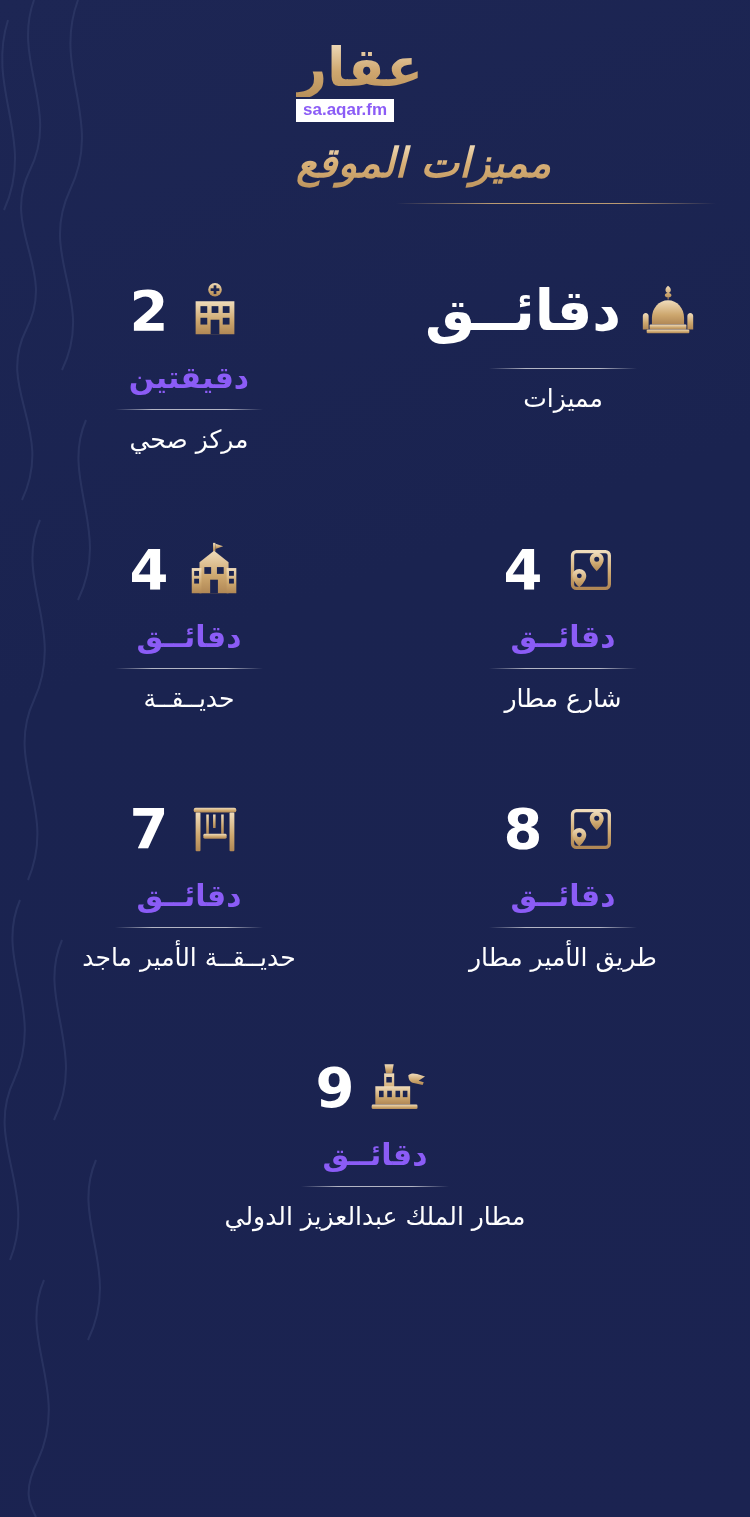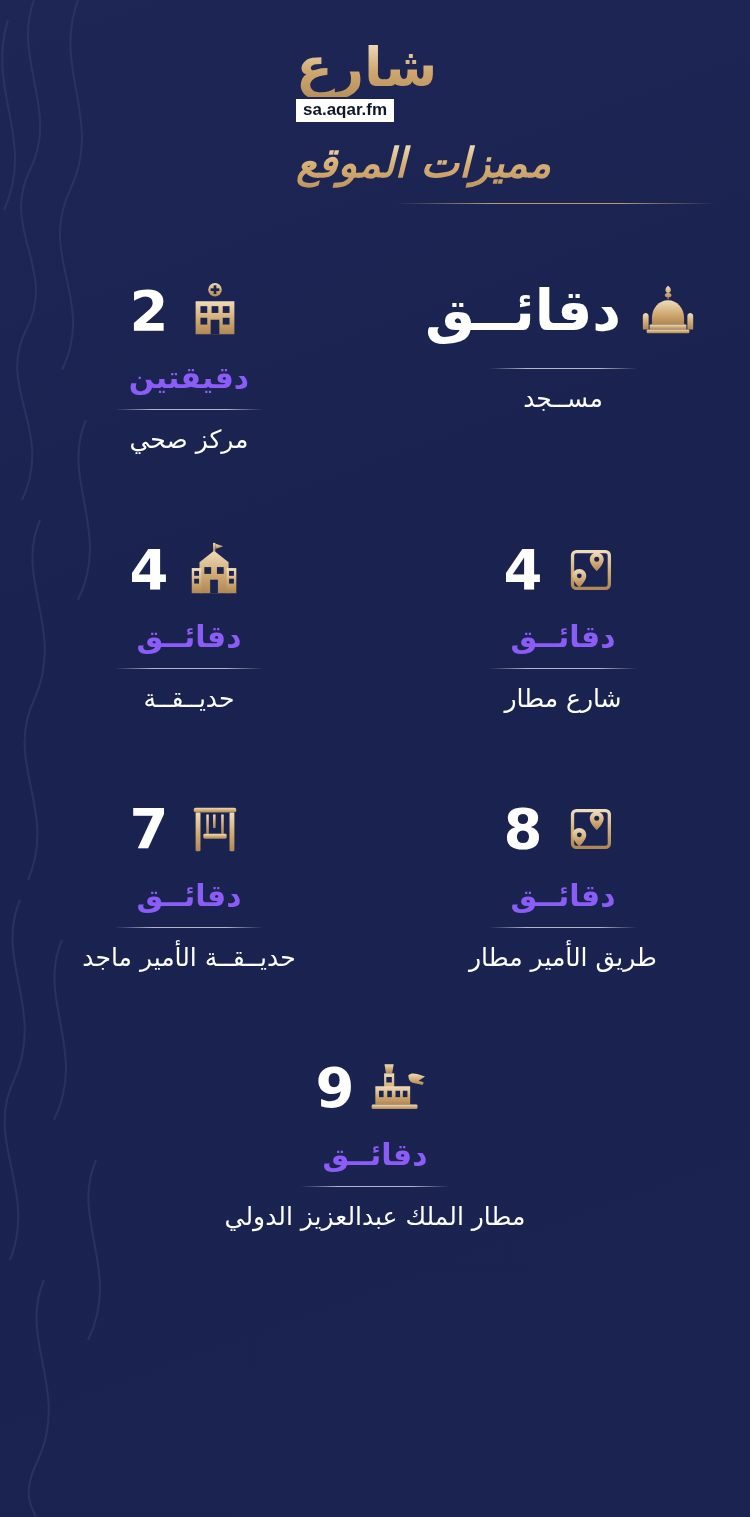--- a/index.html
+++ b/index.html
@@ -52,21 +52,21 @@
     -webkit-background-clip: text;
     background-clip: text;
     color: transparent;
     display: inline-block;
     line-height: 1.05;
     font-family: "DejaVu Sans", sans-serif;
   }
   #logo-sub {
     display: inline-block;
     background: #ffffff;
-    color: #0f172a;
+    color: #8b5cf6;
     font-size: 17px;
     font-weight: bold;
     padding: 1px 7px 2px 7px;
     letter-spacing: 0px;
     margin-top: 2px;
     font-family: "Liberation Sans", sans-serif;
   }
   #title {
     margin-top: 16px;
     font-size: 41px;
@@ -164,21 +164,21 @@
     <path d="M86 420 C 60 480, 112 530, 78 600"></path>
     <path d="M20 900 C -6 960, 46 1010, 14 1080 C -16 1142, 38 1190, 10 1260"></path>
     <path d="M62 940 C 36 1000, 88 1050, 54 1120"></path>
     <path d="M44 1280 C 18 1340, 70 1390, 38 1460 C 22 1492, 30 1505, 36 1517"></path>
     <path d="M96 1160 C 70 1220, 122 1270, 88 1340"></path>
   </g>
 </svg>
 
 <div id="header">
   <div id="logo-wrap">
-    <div id="logo-text">شارع</div>
+    <div id="logo-text">عقار</div>
     <div><span id="logo-sub">sa.aqar.fm</span></div>
   </div>
   <div id="title">مميزات الموقع</div>
   <div id="title-rule"></div>
 </div>
 
 <div id="features">
 
   <div class="feature">
     <div class="feature-top">
@@ -197,21 +197,21 @@
             <rect x="13" y="46" width="38" height="5" rx="1"></rect>
             <rect x="10" y="51" width="44" height="4" rx="1"></rect>
             <path d="M9 34c-1.7 0-3 1.4-3 3.1V51h6V37.1c0-1.7-1.3-3.1-3-3.1z"></path>
             <path d="M55 34c-1.7 0-3 1.4-3 3.1V51h6V37.1c0-1.7-1.3-3.1-3-3.1z"></path>
           </g>
         </svg>
       </span>
       <span class="feature-value">دقائــق</span>
     </div>
     <div class="feature-rule"></div>
-    <div class="feature-label">مســجد</div>
+    <div class="feature-label">مميزات</div>
   </div>
 
   <div class="feature">
     <div class="feature-top">
       <span class="feature-icon">
         <svg width="62" height="62" viewBox="0 0 64 64">
           <defs>
             <linearGradient id="g2" x1="0" y1="0" x2="0" y2="1">
               <stop offset="0%" stop-color="#f0dcbb"></stop>
                 <stop offset="60%" stop-color="#cda76e"></stop>

